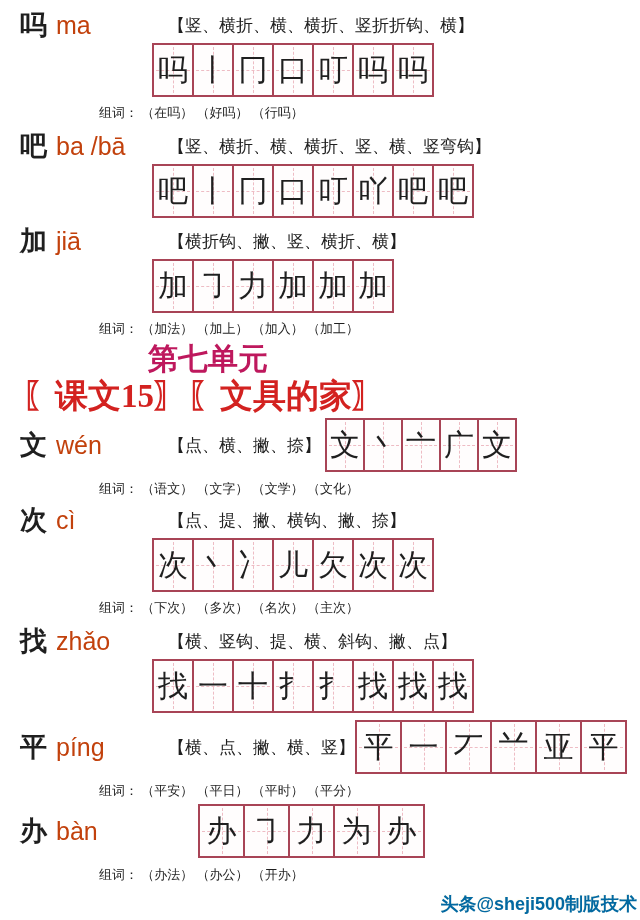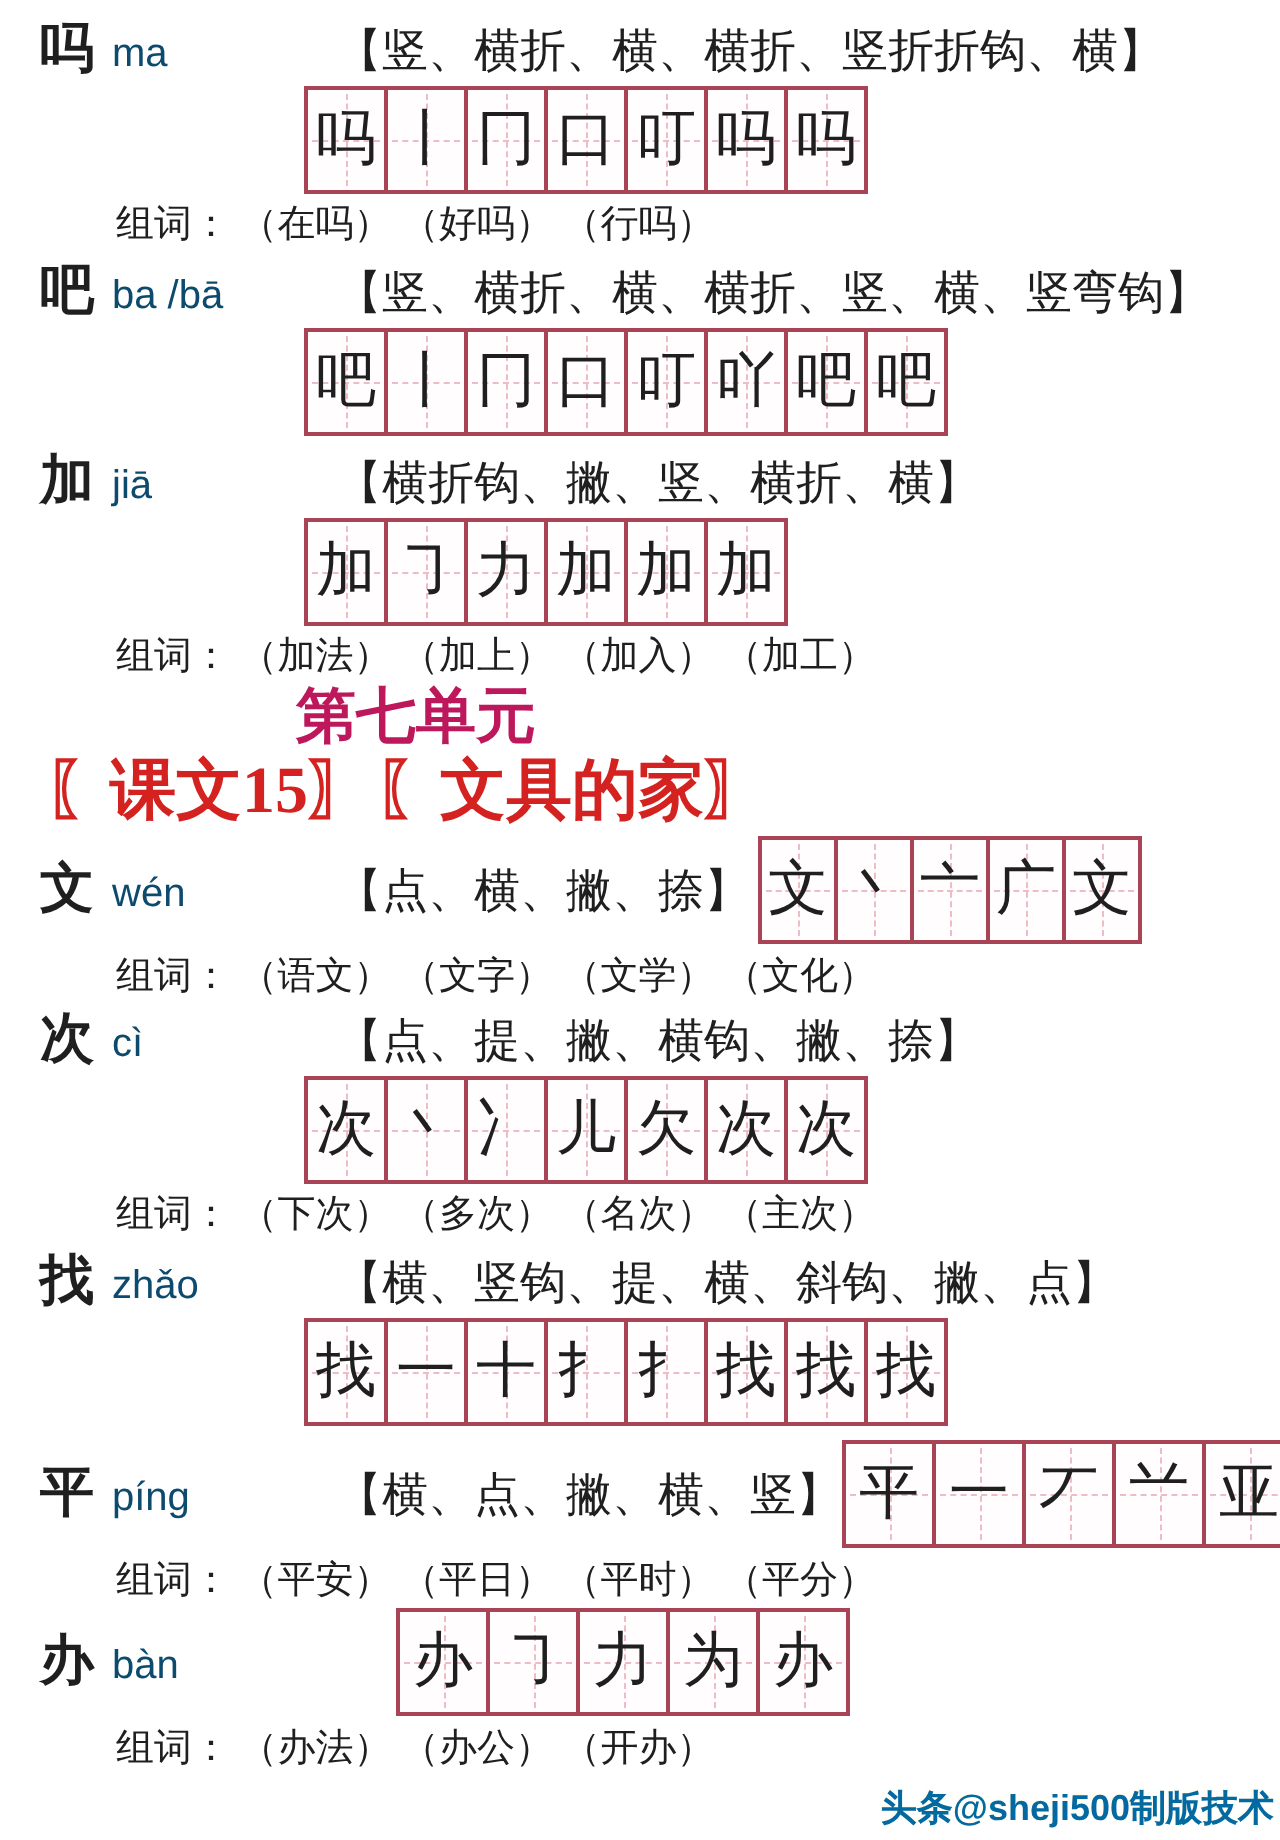--- a/index.html
+++ b/index.html
@@ -6,36 +6,36 @@
   .page{
     position:relative;width:640px;height:920px;background:#ffffff;overflow:hidden;
     font-family:"Liberation Serif","DejaVu Serif",serif;color:#1f1f1f;
   }
   .content{padding-top:12px;}
   .entry{margin:0;}
   .entry-head{display:flex;align-items:center;padding-left:20px;height:26px;white-space:nowrap;}
   .entry-head.tall{height:56px;}
   .hz-cell{width:148px;display:flex;align-items:baseline;flex:0 0 148px;}
   .hanzi{font-size:27px;font-weight:bold;line-height:1;}
-  .pinyin{font-size:20px;margin-left:9px;font-family:"Liberation Sans","DejaVu Sans",sans-serif;color:#0c4a6e;}
-  .strokes{font-size:23px;letter-spacing:0;}
+  .pinyin{font-size:25px;margin-left:9px;font-family:"Liberation Sans","DejaVu Sans",sans-serif;color:#c2410c;}
+  .strokes{font-size:17px;letter-spacing:0;}
   .grid{display:flex;margin-left:152px;margin-top:5px;}
   .grid.inline{display:inline-flex;margin-top:0;}
   .cell{
     width:38px;height:50px;flex:0 0 auto;border:2px solid #a84456;margin-left:-2px;
     position:relative;display:flex;align-items:center;justify-content:center;
     font-size:30px;background:#fffdfd;box-sizing:content-box;
   }
   .cell:first-child{margin-left:0;}
   .cell::before{content:"";position:absolute;left:2px;right:2px;top:50%;border-top:1px dashed #eebcc4;}
   .cell::after{content:"";position:absolute;top:2px;bottom:2px;left:50%;border-left:1px dashed #eebcc4;}
   .cell span{position:relative;z-index:2;line-height:1;}
   .grid-sm .cell{width:36px;}
   .grid-lg .cell{width:43px;}
-  .words{font-size:19px;line-height:20px;margin:6px 0 0 58px;white-space:nowrap;}
+  .words{font-size:13px;line-height:20px;margin:6px 0 0 99px;white-space:nowrap;}
   .unit-title{margin:4px 0 0 148px;font-size:30px;font-weight:bold;color:#be185d;line-height:32px;}
   .lesson-title{margin:4px 0 4px 22px;font-size:33px;font-weight:bold;color:#d32220;line-height:34px;}
   .gap6{margin-top:6px;} .gap8{margin-top:8px;} .gap10{margin-top:10px;} .gap2{margin-top:2px;}
   .ml4{margin-left:4px;} .ml0{margin-left:0px;} .ml30{margin-left:30px;}
   .watermark{
     position:absolute;right:3px;bottom:4px;font-size:18px;font-weight:bold;
     font-family:"Liberation Sans","DejaVu Sans",sans-serif;color:#0369a1;
     text-shadow:-1px -1px 1px #fffdf2, 1px 1px 1px #ffffff, 0 0 3px #ffffff;
     letter-spacing:0;z-index:5;
   }

